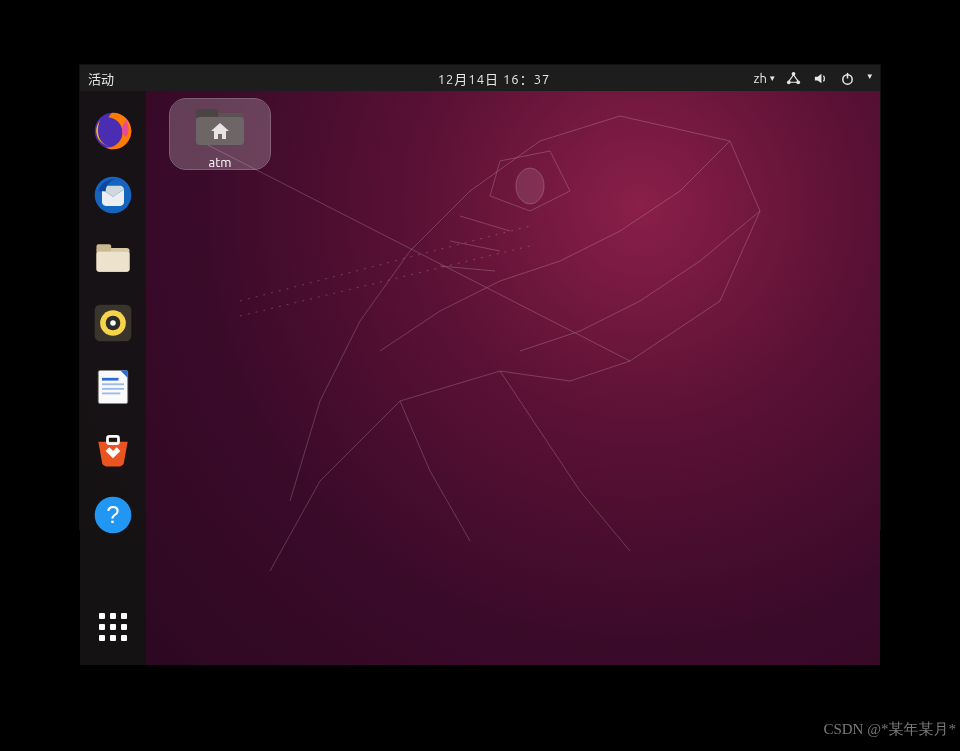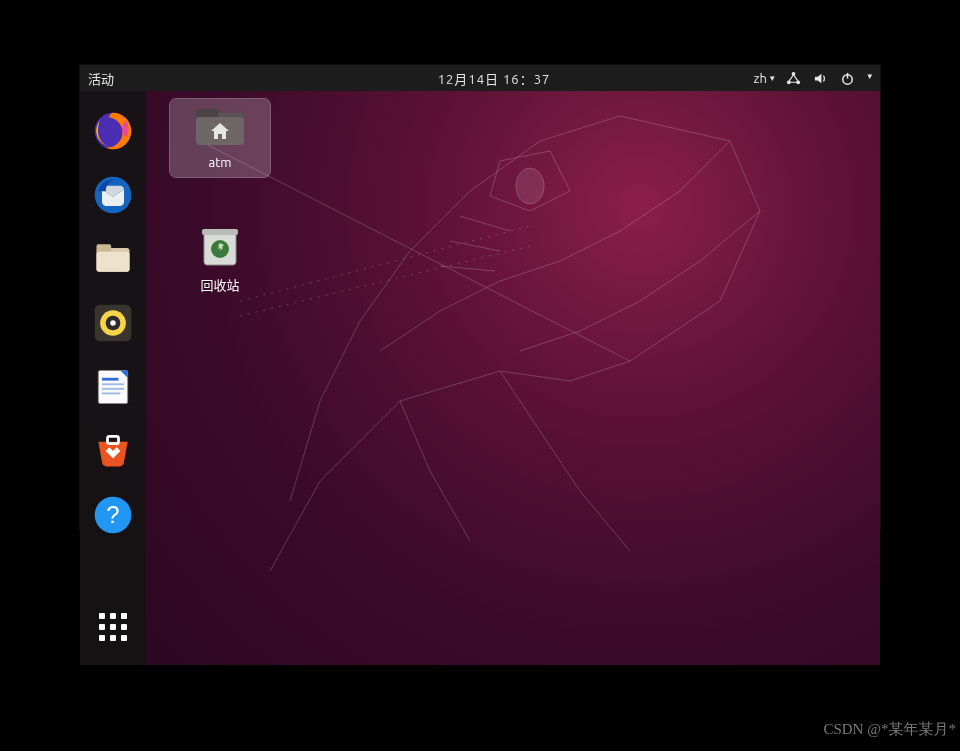--- a/index.html
+++ b/index.html
@@ -79,22 +79,22 @@
     gap:5px; justify-content:center; align-content:center;
     margin-bottom:14px; cursor:pointer;
   }
   .apps-grid span { width:6px; height:6px; background:#fff; border-radius:1px; }
   .desk-icon {
     position:absolute;
     width:100px;
     display:flex; flex-direction:column; align-items:center;
     color:#fff; font-size:13px;
     cursor:pointer;
-    padding:6px 2px 8px;
-    border-radius:6px;
+    padding:6px 2px 0;
+    border-radius:16px;
   }
   .desk-icon.selected {
     background: rgba(255,255,255,0.22);
     outline:1px solid rgba(255,255,255,0.35);
   }
   .desk-icon .glyph {
     width:52px; height:44px; margin-bottom:6px;
   }
   .watermark {
     position:absolute; right:4px; bottom:12px;
@@ -235,26 +235,17 @@
     <div class="desk-icon selected" style="left:90px; top:8px;">
       <svg class="glyph" viewBox="0 0 52 44">
         <rect x="2" y="8" width="48" height="32" rx="4" fill="#5a5354"></rect>
         <rect x="2" y="4" width="22" height="10" rx="3" fill="#4a4445"></rect>
         <rect x="2" y="12" width="48" height="28" rx="4" fill="#6d6566"></rect>
         <path d="M26 18l-9 8h3v8h4v-5h4v5h4v-8h3z" fill="#e8e4e5"></path>
       </svg>
       <span>atm</span>
     </div>
 
-    <div class="desk-icon" style="left:90px; top:128px;">
-      <svg class="glyph" viewBox="0 0 52 44">
-        <rect x="10" y="6" width="32" height="34" rx="3" fill="#d9dcd6" stroke="#8a8d87"></rect>
-        <rect x="8" y="4" width="36" height="6" rx="2" fill="#b9bcb6"></rect>
-        <circle cx="26" cy="24" r="9" fill="#3a7a3a"></circle>
-        <path d="M26 18l-2 3h1l-1 3 3-1-1 3 3-3-1-1 2-2z" fill="#bde0b5"></path>
-      </svg>
-      <span>回收站</span>
-    </div>
 
   </div>
 </div>
 
 <div class="watermark">CSDN @*某年某月*</div>
 
 </body></html>

